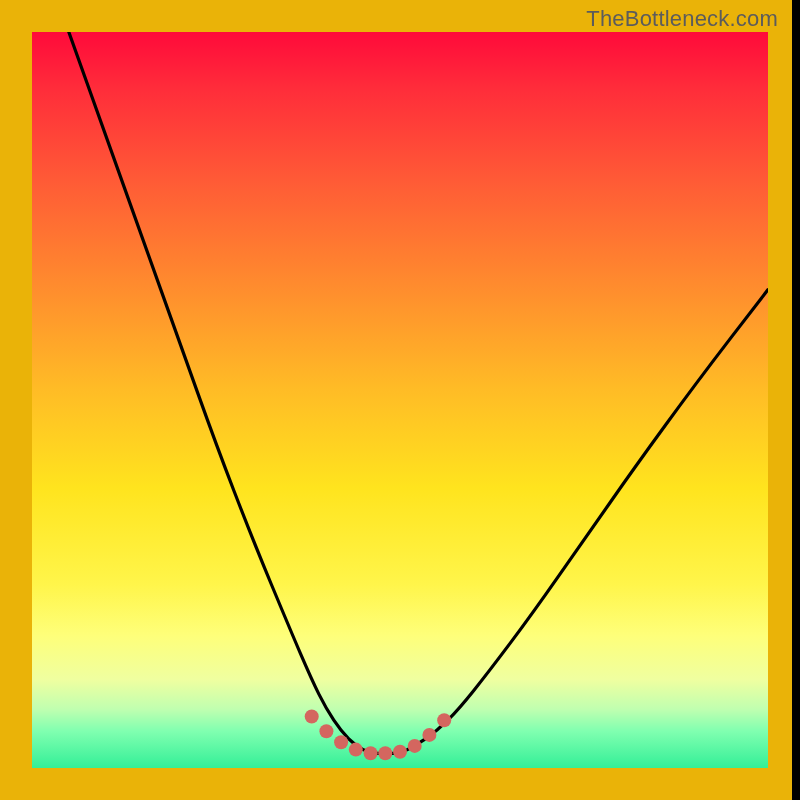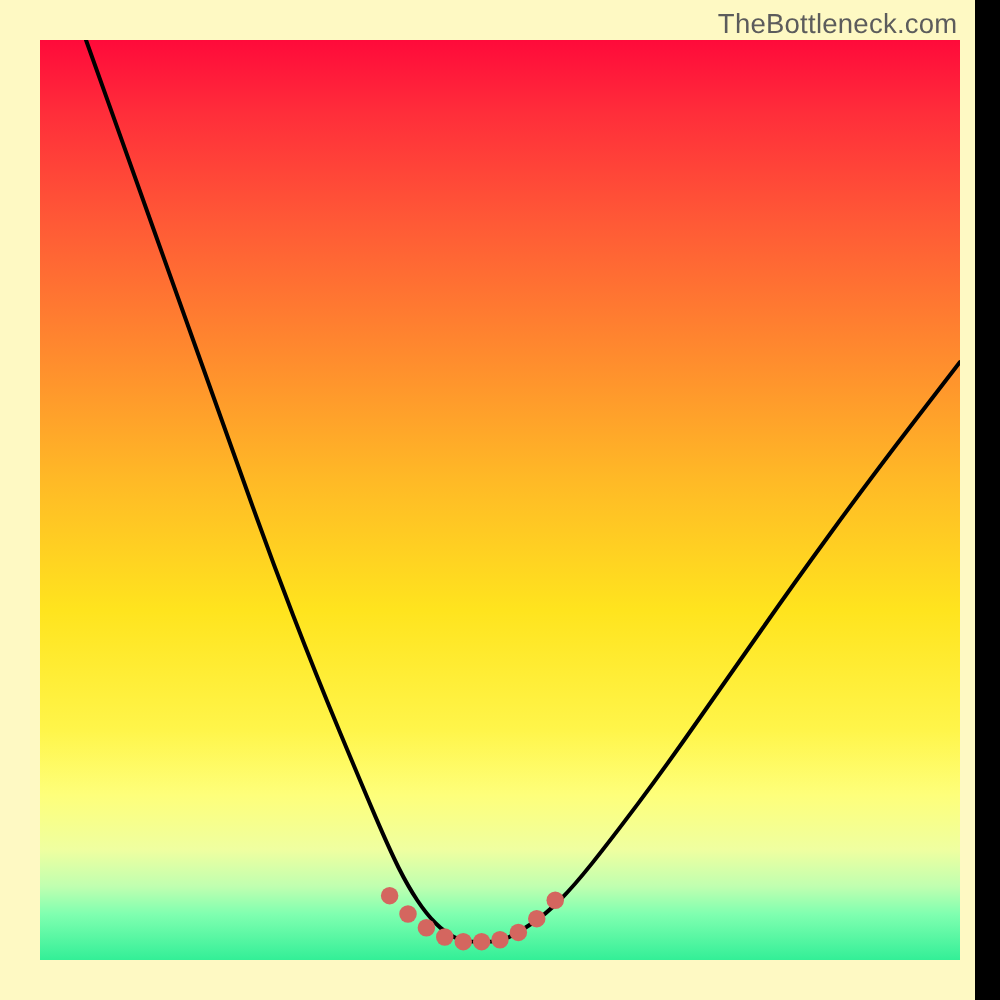--- a/index.html
+++ b/index.html
@@ -10,21 +10,22 @@
     overflow: hidden;
     background: #000;
     font-family: Arial, Helvetica, sans-serif;
   }
   .frame {
     position: absolute;
     left: 0;
     top: 0;
     width: 780px;
     height: 800px;
-    background: #fef9c3;
+    background: #eab308;
+    padding-left: 12px;
   }
   .plot {
     position: absolute;
     left: 32px;
     top: 32px;
     width: 736px;
     height: 736px;
     overflow: hidden;
   }
   .gradient-bg {

